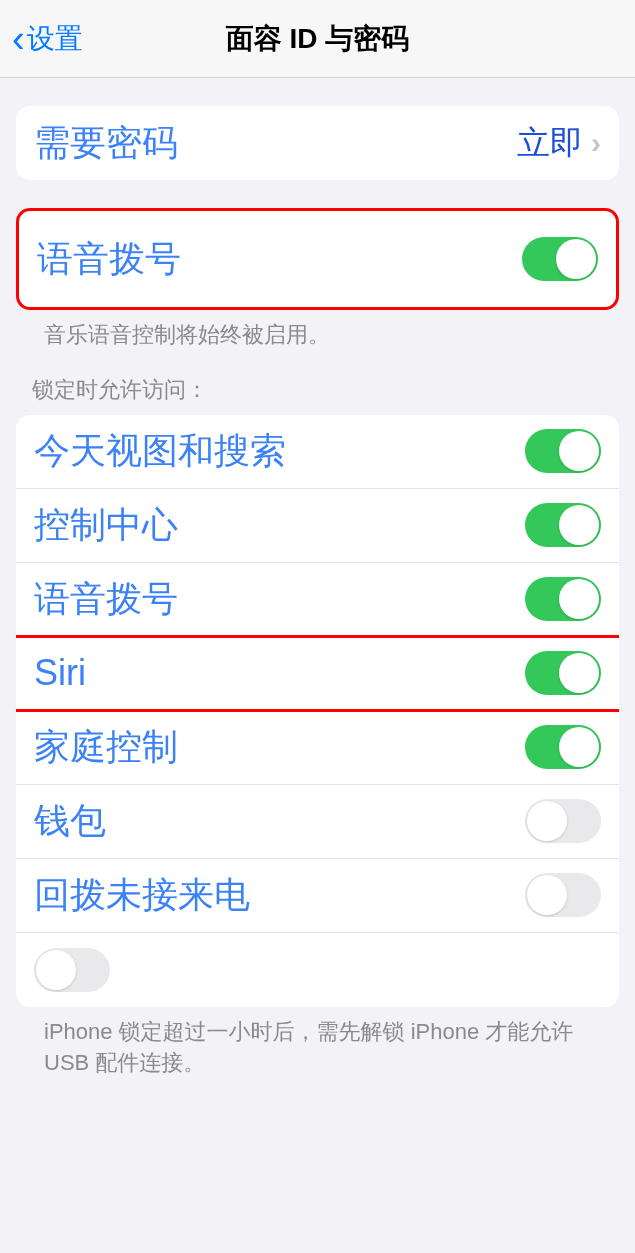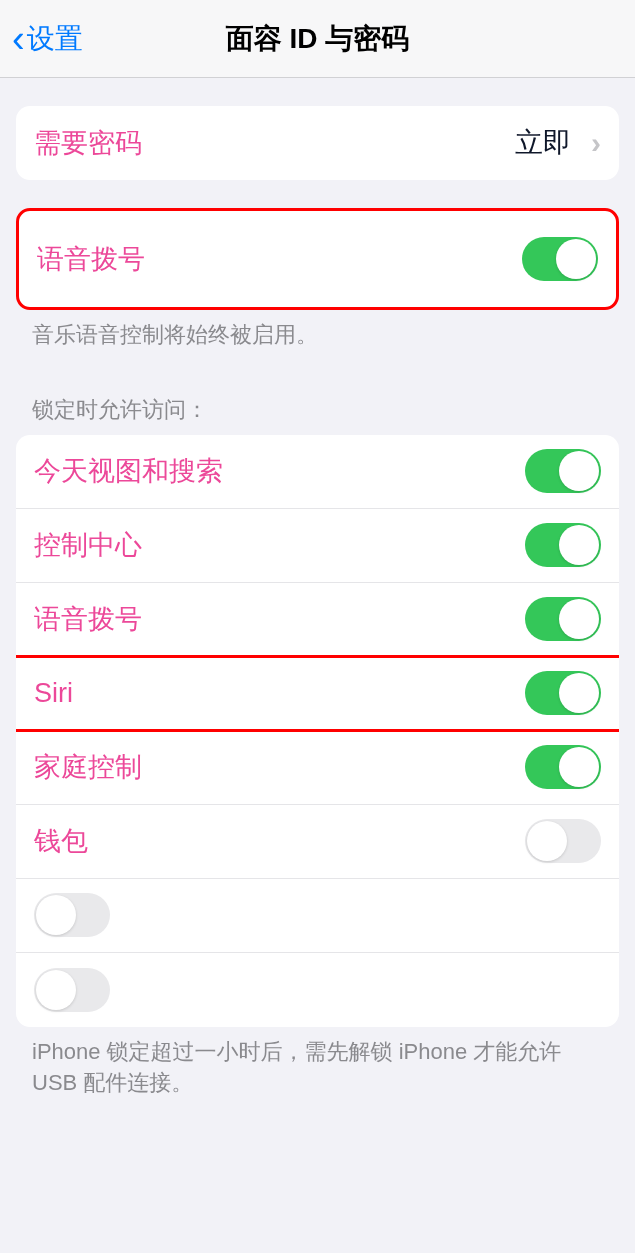--- a/index.html
+++ b/index.html
@@ -85,28 +85,28 @@
       right: -3px;
       top: -2px;
       bottom: -2px;
       border: 3px solid #ff0000;
       pointer-events: none;
       z-index: 1;
     }
     
     .row-label {
       flex: 1;
-      font-size: 27px;
-      color: #ec4899;
+      font-size: 36px;
+      color: #3b82f6;
     }
     
     .row-value {
-      font-size: 28px;
-      color: #0f172a;
-      margin-right: 20px;
+      font-size: 33px;
+      color: #1d4ed8;
+      margin-right: 8px;
     }
     
     .disclosure {
       color: #c5c5c8;
       font-size: 30px;
       font-weight: 600;
     }
     
     .toggle {
       width: 76px;
@@ -140,27 +140,28 @@
     
     .toggle.off .toggle-knob {
       left: 2px;
     }
     
     .footer-text {
       font-size: 22px;
       color: #8a8a8e;
       padding: 10px 32px 0;
       line-height: 1.4;
+      margin-left: 12px;
     }
     
     .section-header {
       font-size: 22px;
       color: #8a8a8e;
       padding: 0 32px 10px;
-      margin-top: 44px;
+      margin-top: 24px;
     }
     
     .group.no-top-margin {
       margin-top: 0;
     }
   </style>
 </head>
 <body>
 
 <div class="header">
@@ -232,20 +233,21 @@
     </div>
 
     <div class="row">
       <span class="row-label">钱包</span>
       <div class="toggle off">
         <div class="toggle-knob"></div>
       </div>
     </div>
 
     <div class="row">
+      <span class="row-label">回拨未接来电</span>
       <div class="toggle off">
         <div class="toggle-knob"></div>
       </div>
     </div>
 
     <div class="row">
       <div class="toggle off">
         <div class="toggle-knob"></div>
       </div>
     </div>

